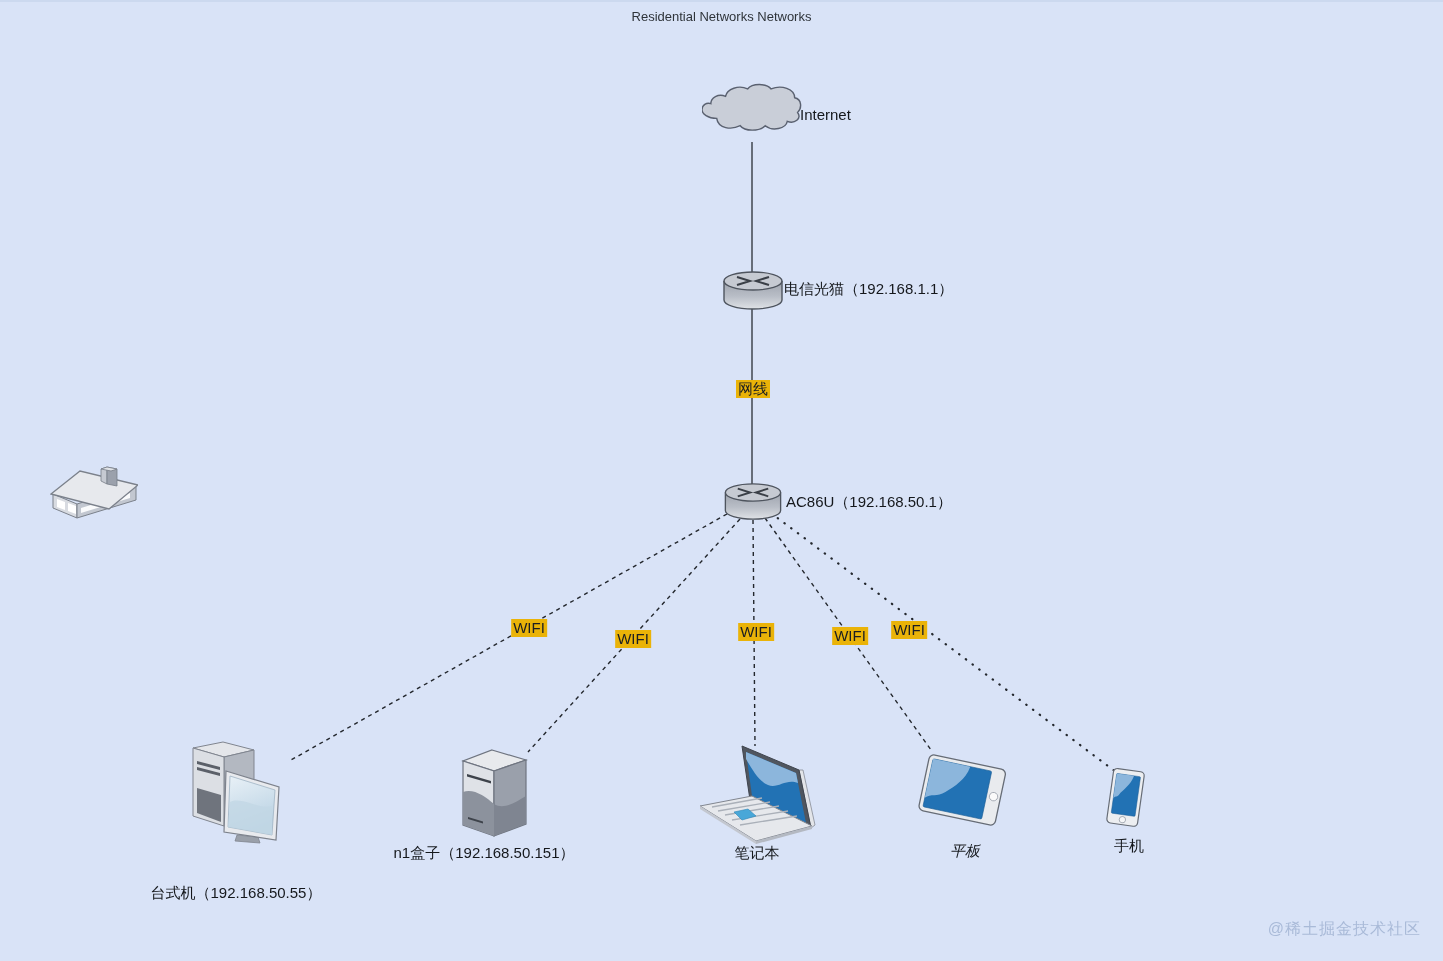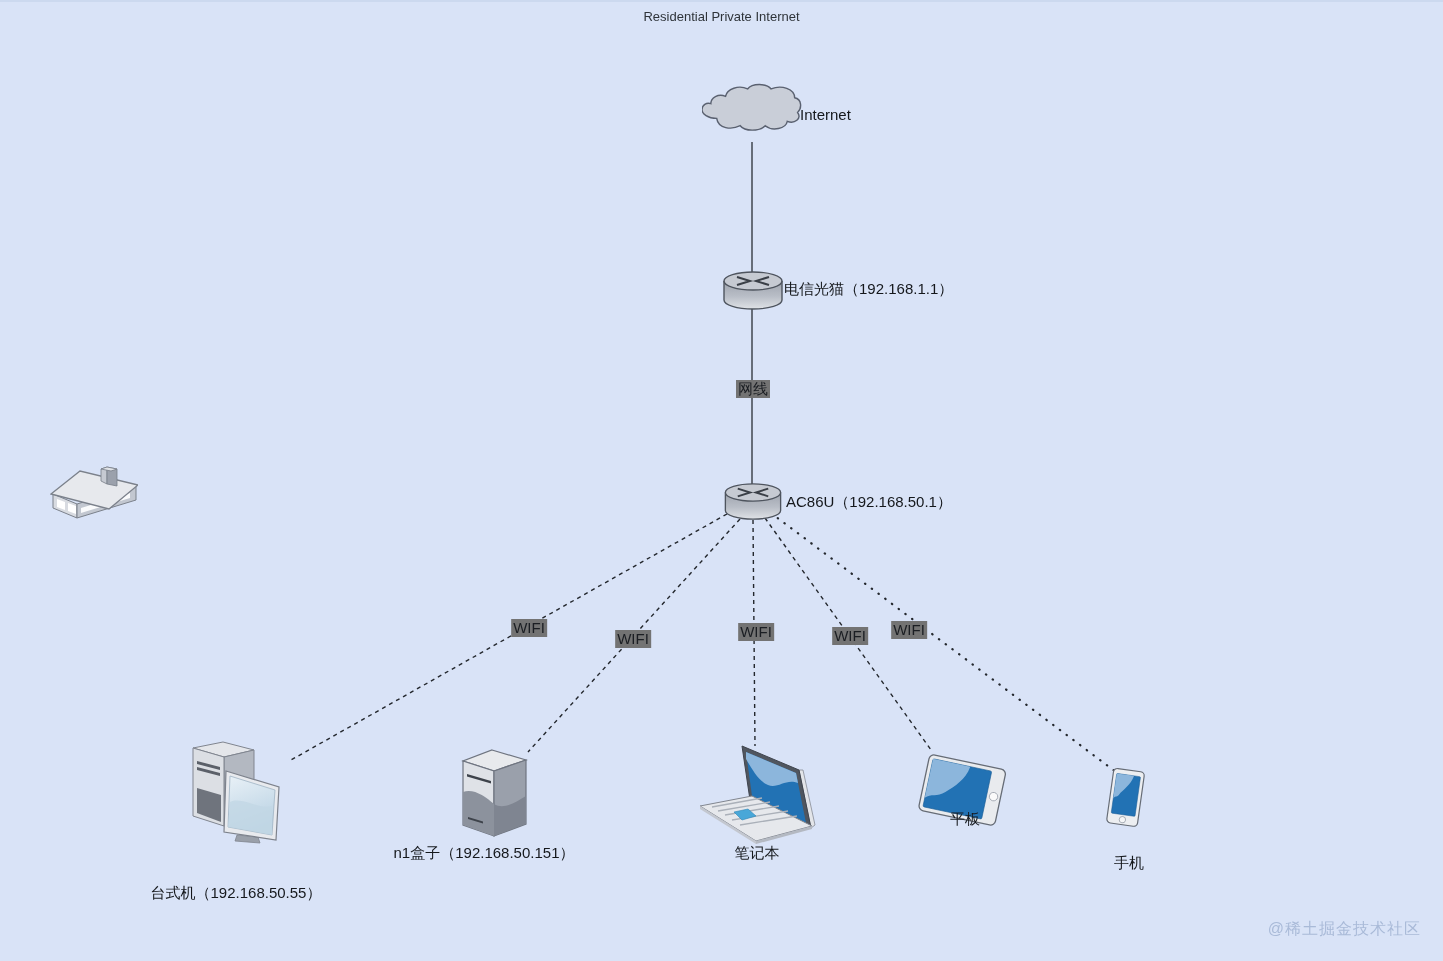--- a/index.html
+++ b/index.html
@@ -16,21 +16,21 @@
     left: 0; right: 0; top: 7px; text-align: center;
     font-size: 13px; color: #2f343a;
   }
   .node-label {
     font-size: 15px; color: #15181c; white-space: nowrap; line-height: 18px;
   }
   .node-label.side { transform: none; }
   .node-label.center { transform: translateX(-50%); text-align: center; }
   .link-label {
     font-size: 15px; color: #1b1e23; white-space: nowrap;
-    background: #737373; padding: 0 2px; line-height: 18px;
+    background: #eab308; padding: 0 2px; line-height: 18px;
     transform: translate(-50%, -50%);
   }
   .watermark {
     right: 22px; top: 917px; font-size: 16px; color: #a9bad8;
     letter-spacing: 1px;
     margin-left: 33px;
   }
   svg { display: block; }
   #links { position: absolute; left: 0; top: 0; pointer-events: none; }
   .wire { stroke: #4a5059; stroke-width: 1.6; }
@@ -50,21 +50,21 @@
         <stop offset="1" stop-color="#dfe2e6"></stop>
       </linearGradient>
       <linearGradient id="paleScreen" x1="0" y1="0" x2="0.3" y2="1">
         <stop offset="0" stop-color="#e9f1f7"></stop>
         <stop offset="0.6" stop-color="#ccdeeb"></stop>
         <stop offset="1" stop-color="#b9d1e2"></stop>
       </linearGradient>
     </defs>
   </svg>
 
-  <div class="abs title">Residential Private Internet</div>
+  <div class="abs title">Residential Networks Networks</div>
 
   <svg id="links" width="1443" height="961" viewBox="0 0 1443 961">
     <line class="wire" x1="752" y1="140" x2="752" y2="271"></line>
     <line class="wire" x1="752" y1="305" x2="752" y2="482"></line>
     <line class="wifi" x1="727" y1="512" x2="291" y2="758"></line>
     <line class="wifi" x1="740" y1="517" x2="528" y2="750"></line>
     <line class="wifi" x1="753" y1="518" x2="755" y2="744"></line>
     <line class="wifi" x1="765" y1="516" x2="931" y2="748"></line>
     <line class="wifi-dotted" x1="771" y1="511" x2="1116" y2="770"></line>
   </svg>
@@ -149,27 +149,27 @@
   <div class="abs node-label center" style="left:757px; top:842px;">笔记本</div>
 
   <svg class="abs" style="left:918px; top:740px;" width="92" height="96" viewBox="0 0 92 96">
     <g transform="translate(12,12) rotate(12)">
       <rect x="0" y="0" width="78" height="57" rx="5" fill="#e9ebee" stroke="#666c76" stroke-width="1.3"></rect>
       <rect x="4" y="4" width="60" height="49" rx="1.5" fill="#2272b4" stroke="#1b5c94" stroke-width="0.6"></rect>
       <path d="M 4 4 L 42 4 C 40 18 31 26 23 34 C 16 41 9 38 4 44 Z" fill="#8cb6dc"></path>
       <circle cx="71" cy="28.5" r="4.2" fill="#fafafa" stroke="#9aa0aa" stroke-width="0.8"></circle>
     </g>
   </svg>
-  <div class="abs node-label center" style="left:965px; top:808px;">平板</div>
+  <div class="abs node-label center" style="left:965px; top:840px;font-style:italic;">平板</div>
 
   <svg class="abs" style="left:1106px; top:762px;" width="46" height="68" viewBox="0 0 46 68">
     <g transform="translate(8,4) rotate(8)">
       <rect x="0" y="0" width="31" height="55" rx="4" fill="#eceef1" stroke="#666c76" stroke-width="1.2"></rect>
       <rect x="3.5" y="5" width="24" height="40" rx="1" fill="#2272b4" stroke="#1b5c94" stroke-width="0.5"></rect>
       <path d="M 3.5 5 L 21 5 C 19 15 12 20 8.5 26 C 6.5 29 5 27 3.5 30 Z" fill="#8cb6dc"></path>
       <circle cx="15.5" cy="50" r="3.2" fill="#f5f6f7" stroke="#9aa0aa" stroke-width="0.8"></circle>
     </g>
   </svg>
-  <div class="abs node-label center" style="left:1129px; top:835px;margin-top:17px;">手机</div>
+  <div class="abs node-label center" style="left:1129px; top:835px;">手机</div>
 
   <div class="abs watermark">@稀土掘金技术社区</div>
 
 </div>
 
 </body></html>

